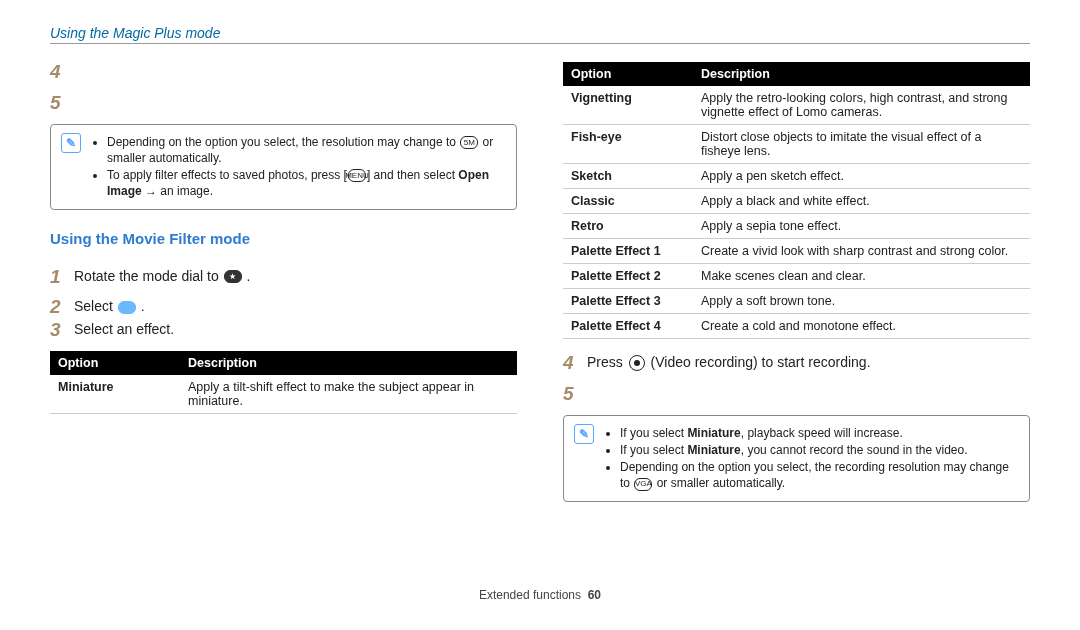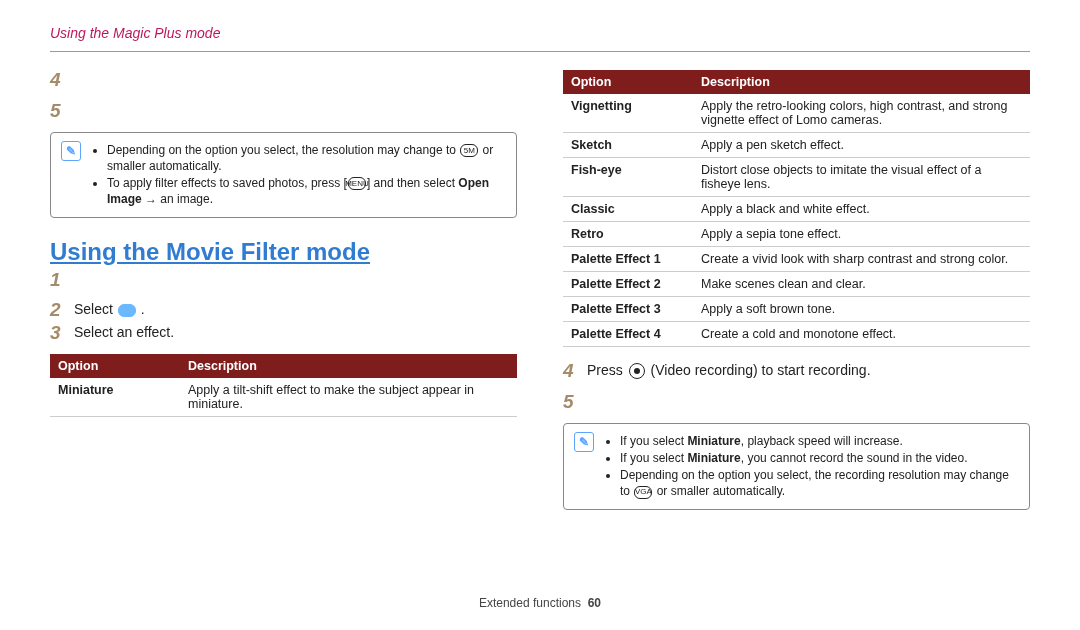--- a/index.html
+++ b/index.html
@@ -6,21 +6,21 @@
   body {
     font-family: "Segoe UI", Arial, sans-serif;
     font-size: 13px;
     color: #222;
     background: #fff;
     width: 1080px;
     height: 630px;
     position: relative;
     padding: 25px 50px 20px;
   }
-  .topheader { font-style: italic; font-size: 14px; color: #be185d; margin-bottom: 10px; }
+  .topheader { font-style: italic; font-size: 14px; color: #0369a1; margin-bottom: 2px; }
   .rule { border: none; border-top: 1px solid #999; margin-bottom: 18px; }
   .cols { display: flex; gap: 46px; }
   .col { flex: 1; }
   .step { display: flex; align-items: flex-start; margin-bottom: 10px; line-height: 1.35; }
   .stepnum {
     font-style: italic; font-weight: 600; font-size: 19px;
     color: #a68b6a; width: 24px; flex-shrink: 0; line-height: 1.1;
   }
   .steptext { font-size: 14px; }
   .notebox {
@@ -29,48 +29,48 @@
     padding: 8px 10px; margin: 6px 0 18px; font-size: 12px; line-height: 1.35;
   }
   .noteicon {
     flex-shrink: 0; width: 20px; height: 20px;
     border: 1.5px solid #5aa5ff; border-radius: 3px;
     display: flex; align-items: center; justify-content: center;
     color: #5aa5ff; font-weight: bold;
   }
   .notebox ul { list-style: disc; padding-left: 16px; }
   .notebox li { margin: 1px 0; }
-  .section-title { color: #2f7cd0; font-size: 24px; font-weight: 600; margin: 20px 0 4px; text-decoration: underline; }
+  .section-title { color: #2f7cd0; font-size: 15px; font-weight: 600; margin: 20px 0 20px; }
   .section-desc { font-size: 13px; margin-bottom: 10px; }
   .substep { font-size: 12px; margin: 4px 0 8px 24px; }
   .substep ul { list-style: disc; padding-left: 16px; }
   table.opt { width: 100%; border-collapse: collapse; font-size: 12.5px; }
   table.opt th {
-    background: #7f1d1d; color: #fff; text-align: left;
+    background: #000000; color: #fff; text-align: left;
     padding: 5px 8px; font-weight: 600;
   }
   table.opt th:first-child { width: 130px; }
   table.opt td { padding: 5px 8px; vertical-align: top; border-bottom: 1px solid #ccc; }
   table.opt td:first-child { font-weight: 700; }
   .inline-icon {
     display: inline-flex; width: 18px; height: 13px;
     border: 1.2px solid #222; border-radius: 6px;
     vertical-align: middle; font-size: 8px; align-items: center;
     justify-content: center; line-height: 1; margin: 0 1px;
   }
   .inline-icon.blue { background: #6bb8ff; border-color: #6bb8ff; }
   .inline-icon.dark { background: #333; border-color: #333; color: #fff; }
   .rec-icon {
     display: inline-flex; width: 16px; height: 16px;
     border: 1.5px solid #222; border-radius: 50%;
     vertical-align: middle; align-items: center; justify-content: center; margin: 0 2px;
   }
   .rec-icon::after { content: ""; width: 6px; height: 6px; background: #222; border-radius: 50%; }
   strong { font-weight: 700; }
-  .footer { position: absolute; bottom: 20px; left: 0; right: 0; text-align: center; font-size: 12px; color: #444; }
+  .footer { position: absolute; bottom: 28px; left: 0; right: 0; text-align: center; font-size: 12px; color: #444; }
 </style>
 </head>
 <body>
 
 <div class="topheader">Using the Magic Plus mode</div>
 <hr class="rule">
 
 <div class="cols">
 
   <div class="col">
@@ -92,20 +92,23 @@
         <li>
           <span>To apply filter effects to saved photos, press [</span><span class="inline-icon">MENU</span><span>] and then select </span><strong>Open Image</strong><span> → an image.</span>
         </li>
       </ul>
     </div>
 
     <div class="section-title">Using the Movie Filter mode</div>
 
     <div class="step">
       <div class="stepnum">1</div>
+      <div class="steptext">
+        <span>Rotate the mode dial to </span><span class="inline-icon dark">★</span> .
+      </div>
     </div>
 
     <div class="step" style="margin-bottom:2px;">
       <div class="stepnum">2</div>
       <div class="steptext">
         <span>Select </span><span class="inline-icon blue"></span> .
       </div>
     </div>
 
 
@@ -134,26 +137,26 @@
       <tbody>
           <tr>
         <th>Option</th>
         <th>Description</th>
       </tr>
       <tr>
             <td>Vignetting</td>
             <td>Apply the retro-looking colors, high contrast, and strong vignette effect of Lomo cameras.</td>
           </tr>
       <tr>
+            <td>Fish-eye</td>
+            <td>Distort close objects to imitate the visual effect of a fisheye lens.</td>
+          </tr>
+      <tr>
             <td>Sketch</td>
             <td>Apply a pen sketch effect.</td>
-          </tr>
-      <tr>
-            <td>Fish-eye</td>
-            <td>Distort close objects to imitate the visual effect of a fisheye lens.</td>
           </tr>
       <tr>
             <td>Classic</td>
             <td>Apply a black and white effect.</td>
           </tr>
       <tr>
             <td>Retro</td>
             <td>Apply a sepia tone effect.</td>
           </tr>
       <tr>

